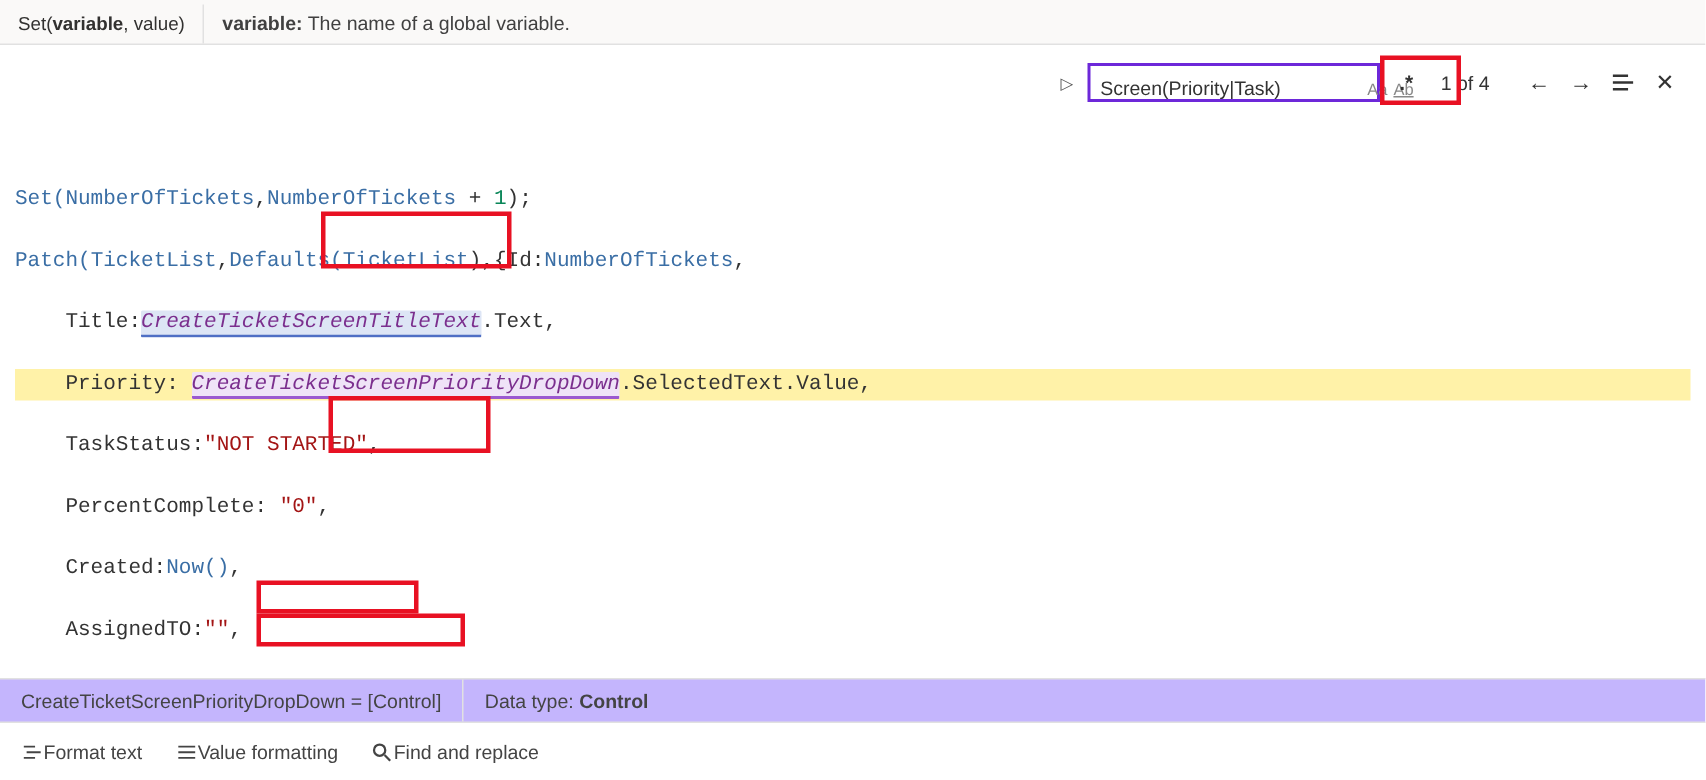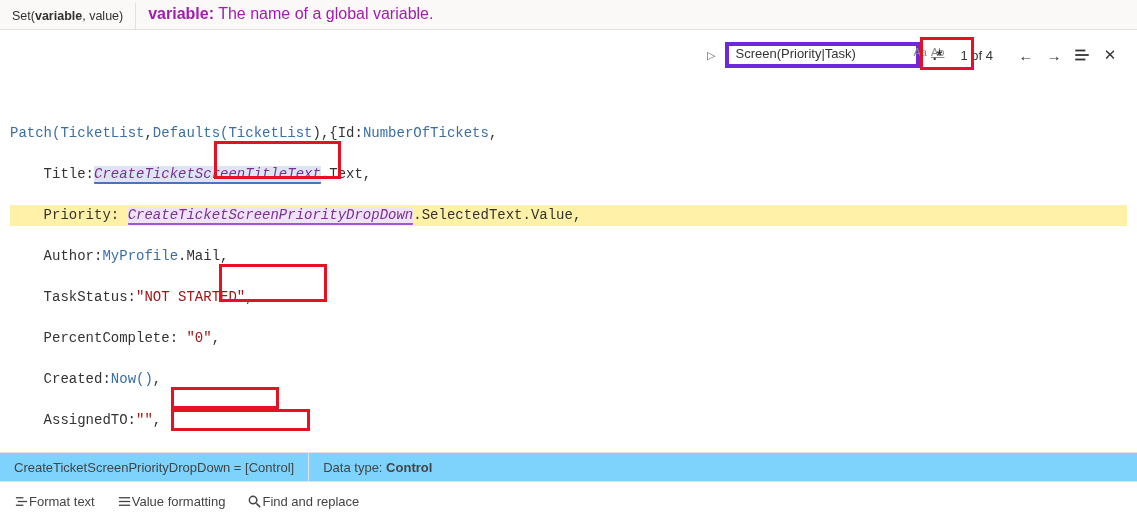--- a/index.html
+++ b/index.html
@@ -22,22 +22,22 @@
   }
   .sig-box {
     padding: 6px 12px;
     border-right: 1px solid #e1e1e1;
     font-size: 12.5px;
     color: #323130;
   }
   .sig-box b { font-weight: 600; }
   .desc-box {
     padding: 6px 12px;
-    font-size: 16px;
-    color: #a21caf;
+    font-size: 13px;
+    color: #404040;
   }
   .desc-box b { font-weight: 600; }
 
   .find-panel {
     position: absolute;
     top: 38px;
     right: 12px;
     display: flex;
     align-items: center;
     gap: 6px;
@@ -45,22 +45,22 @@
     padding: 4px 6px;
     z-index: 5;
   }
   .find-expand {
     font-size: 11px;
     color: #555;
     padding: 2px 4px;
   }
   .find-input-wrap {
     display: flex;
-    align-items: flex-start;
-    border: 4px solid #6d28d9;
+    align-items: flex-end;
+    border: 2px solid #6d28d9;
     width: 195px;
     height: 26px;
     padding: 0 6px;
   }
   .find-input {
     border: none;
     outline: none;
     flex: 1;
     font-size: 13px;
     color: #333;
@@ -142,21 +142,21 @@
   }
 
   .bottom-info {
     position: absolute;
     left: 0; right: 0;
     height: 30px;
     border-top: 1px solid #e1e1e1;
     border-bottom: 1px solid #e1e1e1;
     display: flex;
     align-items: center;
-    background: #7dd3fc;
+    background: #c4b5fd;
   }
   .bi-cell {
     padding: 0 14px;
     font-size: 13px;
     border-right: 1px solid #e1e1e1;
     height: 100%;
     display: flex;
     align-items: center;
     color: #444;
   }
@@ -217,24 +217,24 @@
           <line x1="2" y1="8" x2="14" y2="8"></line>
           <line x1="2" y1="12" x2="11" y2="12"></line>
         </svg>
     </div>
     <div class="nav-icon">✕</div>
   </div>
 </div>
 
 <div class="code-area" style="height:400px;">
 <span class="line" style="height:40px;"></span>
+<span class="line"><span class="c-id">Set(</span><span class="c-func">NumberOfTickets</span><span>,</span><span class="c-func">NumberOfTickets</span><span> + </span><span class="c-num">1</span><span>);</span></span>
 <span class="line"><span class="c-id">Patch(</span><span class="c-func">TicketList</span><span>,</span><span class="c-id">Defaults(</span><span class="c-func">TicketList</span><span>),{Id:</span><span class="c-func">NumberOfTickets</span><span>,</span></span>
 <span class="line"><span>    Title:</span><span class="ctl ul-blue">CreateTicketScreenTitleText</span><span>.Text,</span></span>
 <span class="line hl-line"><span>    Priority: </span><span class="ctl ul-purpleA">CreateTicketScreenPriorityDropDown</span><span>.SelectedText.Value,</span></span>
-<span class="line"><span>    Author:</span><span class="c-func">MyProfile</span><span>.Mail,</span></span>
 <span class="line"><span>    TaskStatus:</span><span class="c-str">"NOT STARTED"</span><span>,</span></span>
 <span class="line"><span>    PercentComplete: </span><span class="c-str">"0"</span><span>,</span></span>
 <span class="line"><span>    Created:</span><span class="c-id">Now()</span><span>,</span></span>
 <span class="line"><span>    AssignedTO:</span><span class="c-str">""</span><span>,</span></span>
 <span class="line"><span>    Description:</span><span class="ctl ul-orange">CreateTicketScreenTaskDescription</span><span>.Text,</span></span>
 
 
 
 
 

